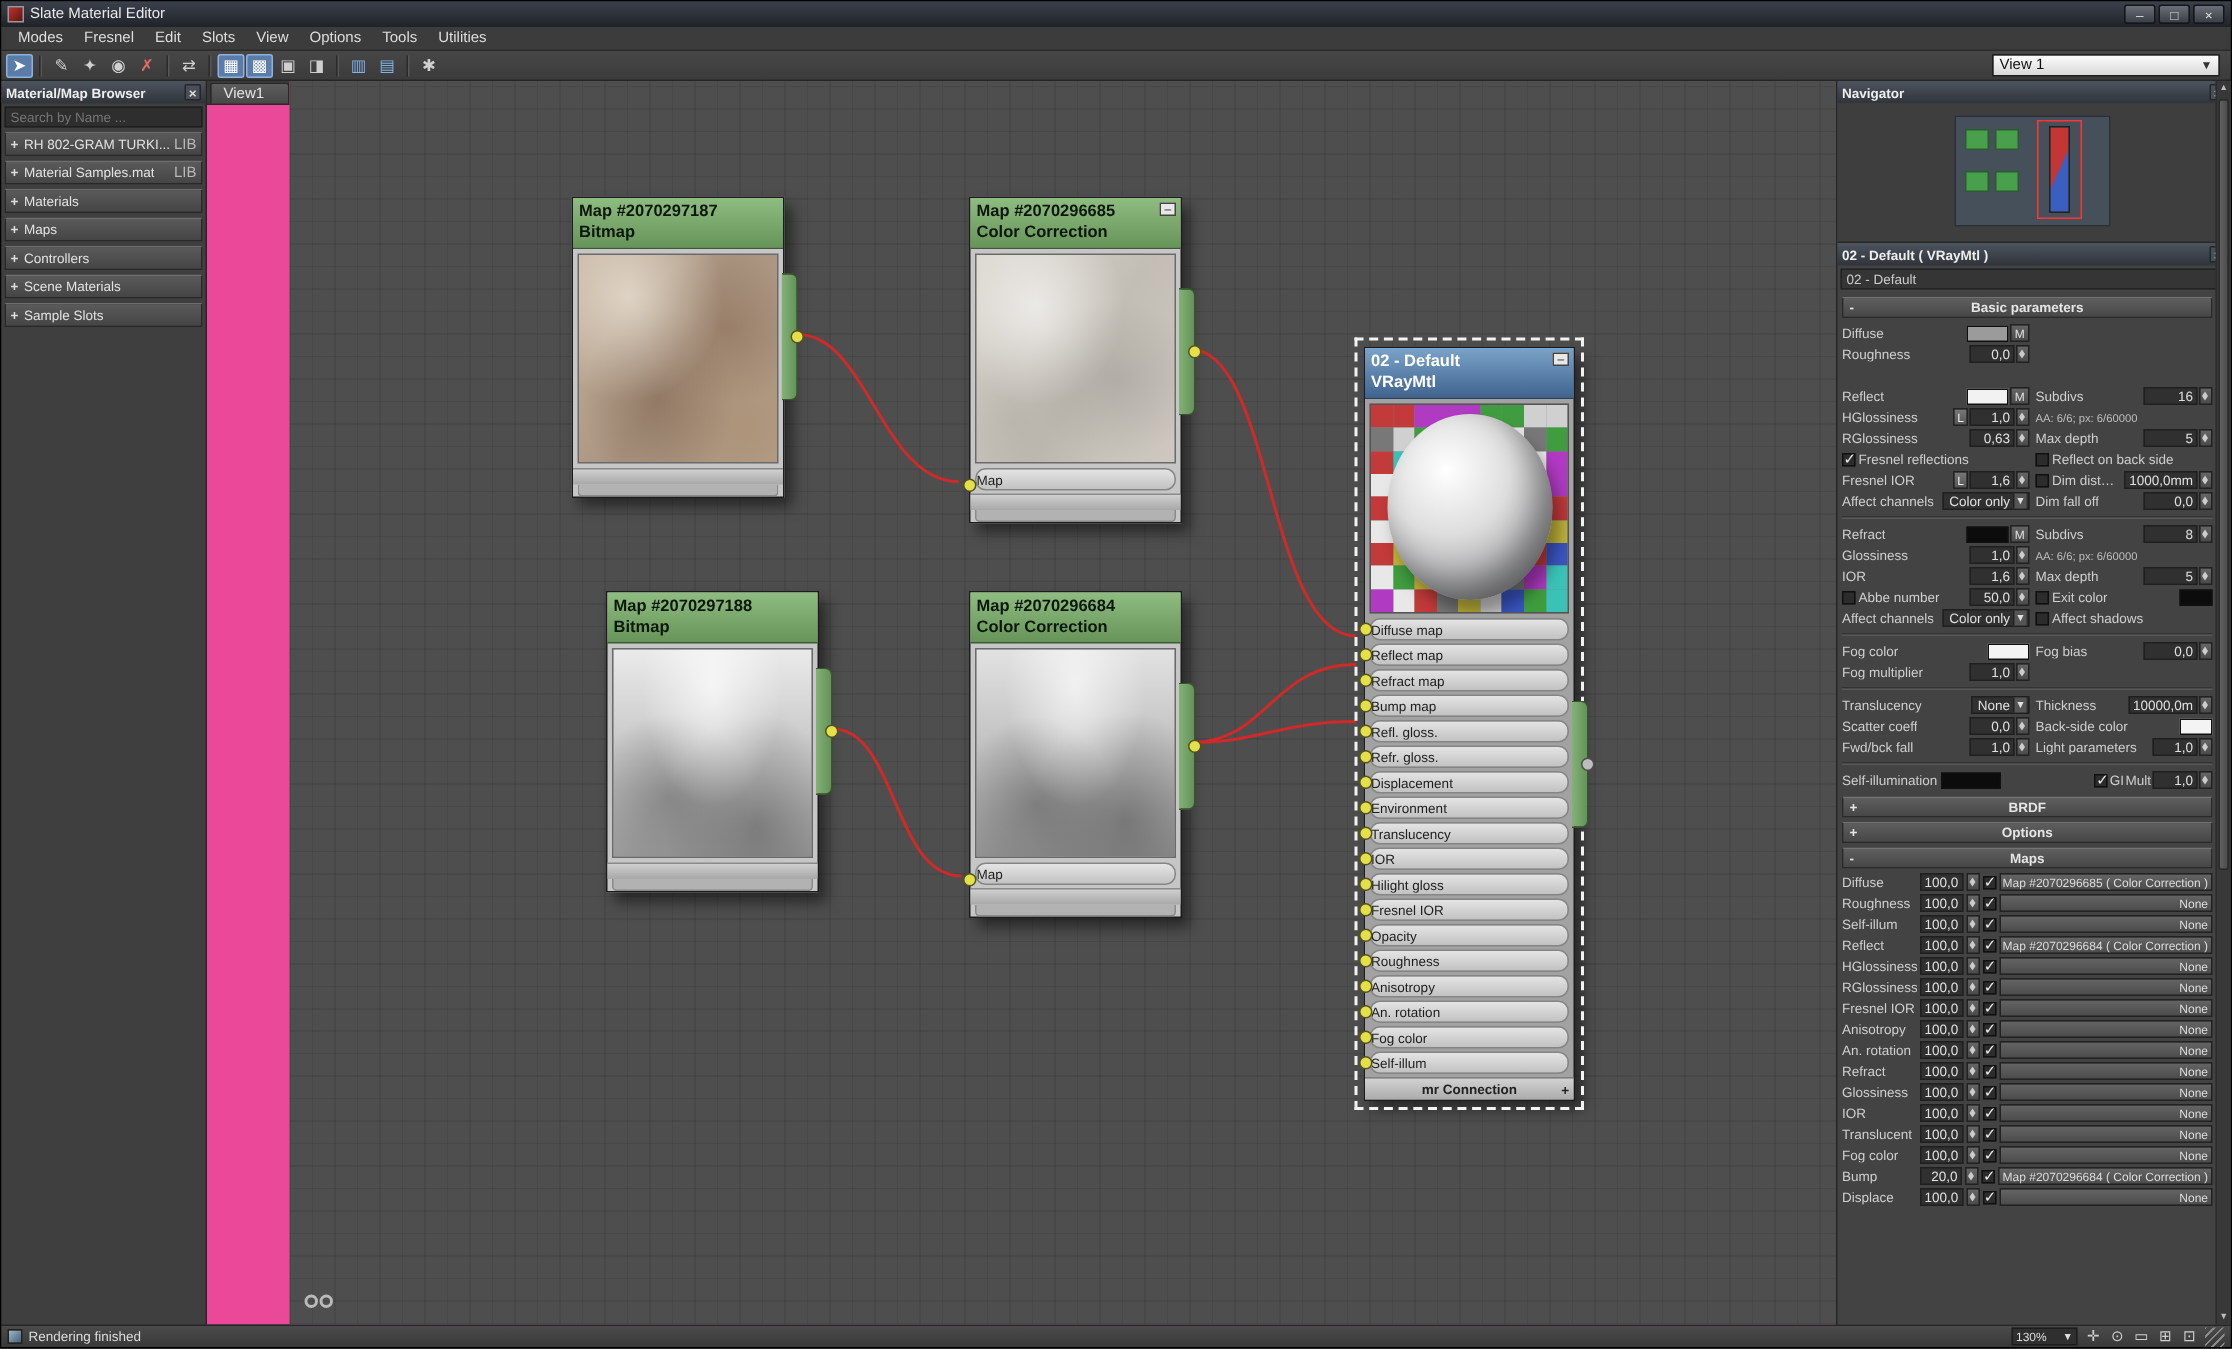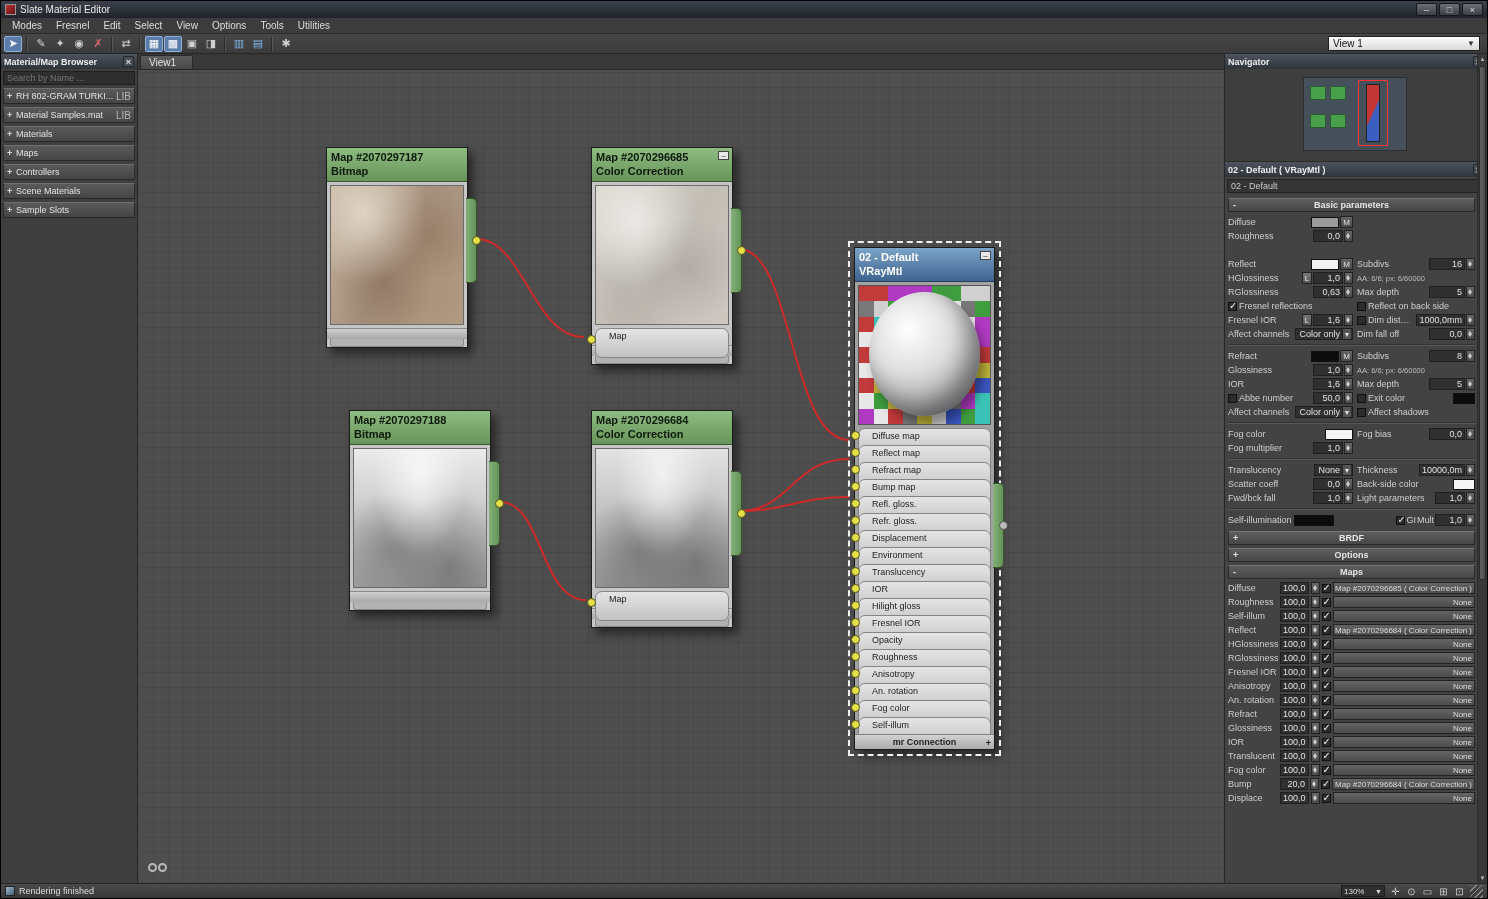--- a/index.html
+++ b/index.html
@@ -37,21 +37,21 @@
   .xbtn::after{content:"×"}
   .search-row{padding:2px;flex:0 0 auto}
   .search-input{width:100%;height:14px;background:#2e2e2e;border:1px solid #1f1f1f;color:#aaa;font-size:9px;padding:0 3px;font-family:"Liberation Sans",sans-serif}
   .bsecs{padding:1px 2px}
   .bsec{height:16px;margin-bottom:3px;background:linear-gradient(#5a5a5a,#454545);border:1px solid #282828;border-top-color:#6e6e6e;display:flex;align-items:center;padding:0 3px;font-size:9px;color:#e2e2e2;border-radius:1px}
   .bplus{width:9px;color:#ddd;font-weight:bold}
   .bsec-label{white-space:nowrap;overflow:hidden;text-overflow:ellipsis}
   .bsec-badge{margin-left:auto;font-size:10px;color:#b8b8b8}
 
   
-  .center{flex:1;display:flex;flex-direction:column;min-width:0;background:#ec4899}
+  .center{flex:1;display:flex;flex-direction:row;min-width:0;background:#ec4899}
   .tabbar{height:16px;background:#383838;border-bottom:1px solid #2a2a2a;display:flex;align-items:flex-end;padding-left:2px;flex:0 0 auto}
   .tab{padding:1px 16px 1px 8px;background:linear-gradient(#5d5d5d,#484848);border:1px solid #282828;border-bottom:none;color:#e5e5e5;font-size:10px;border-radius:2px 2px 0 0}
   .canvas{flex:1;position:relative;overflow:hidden;background:
     repeating-linear-gradient(0deg,rgba(0,0,0,.08) 0 1px,transparent 1px 15px),
     repeating-linear-gradient(90deg,rgba(0,0,0,.08) 0 1px,transparent 1px 15px),#4e4e4e}
 
   svg.wires{position:absolute;left:0;top:0}
 
   
   .node{position:absolute;background:#c6c6c6;border:1px solid #1c1c1c;box-shadow:5px 6px 9px rgba(0,0,0,.5)}
@@ -64,21 +64,21 @@
   .nfoot2{height:8px;margin:0 3px;background:#b2b2b2;border:1px solid #8a8a8a;border-top:none;border-radius:0 0 3px 3px}
   .otab{position:absolute;width:11px;background:linear-gradient(90deg,#83b176,#64935a);border:1px solid #39562f;border-left:none;border-radius:0 5px 5px 0}
   .node-b1 .otab,.node-b2 .otab{right:-10px;top:50px;height:85px}
   .node-cc1 .otab,.node-cc2 .otab{right:-10px;top:60px;height:85px}
   .node-vray .otab{right:-10px;top:235px;height:85px}
   .dot{width:9px;height:9px;border-radius:50%;background:#e3e04a;border:1px solid #55521c;display:inline-block}
   .otab .dot{position:absolute;right:-5px;top:50%;margin-top:-5px}
   .dot.gray{background:#bdbdbd;border-color:#4d4d4d}
   .indot{position:absolute;left:-5px}
   .pillrow{position:relative;height:15px;margin:2px 3px}
-  .pill{display:block;height:30px;line-height:14px;background:linear-gradient(#e4e4e4,#c2c2c2);border:1px solid #858585;border-radius:7px;font-size:9px;color:#1d1d1d;padding-left:13px;white-space:nowrap;overflow:hidden}
+  .pill{display:block;height:15px;line-height:14px;background:linear-gradient(#e4e4e4,#c2c2c2);border:1px solid #858585;border-radius:7px;font-size:9px;color:#1d1d1d;white-space:nowrap;overflow:hidden}
   .pillrow .dot{position:absolute;left:-7px;top:3px}
   .node-cc1,.node-cc2{background:#c6c6c6}
   .node-vray{background:#a2a2a2;outline:2px dashed #f2f2f2;outline-offset:4px}
   .node-vray .nhdr{background:linear-gradient(#7ba3c8,#3f6490);border-bottom:1px solid #27405e;color:#fff}
   .node-vray .nhdr .t1,.node-vray .nhdr .t2{color:#fff}
   .preview{position:relative;height:140px;margin:3px;border:1px solid #555;overflow:hidden;background:#888}
   .checker{position:absolute;inset:0;display:grid;grid-template-columns:repeat(9,1fr);grid-template-rows:repeat(9,1fr)}
   .sphere{position:absolute;left:8%;top:4%;width:84%;height:90%;border-radius:50%;
     background:radial-gradient(circle at 36% 30%,#ffffff,#dedede 38%,#a6a7a9 72%,#6e6f72 100%);
     box-shadow:inset -10px -12px 20px rgba(0,0,0,.35),5px 9px 10px rgba(0,0,0,.35)}
@@ -175,21 +175,21 @@
         <span class="wbtn">–</span>
         <span class="wbtn">□</span>
         <span class="wbtn">×</span>
       </span>
   </div>
 
   <div class="menubar">
       <span class="menu-item">Modes</span>
       <span class="menu-item">Fresnel</span>
       <span class="menu-item">Edit</span>
-      <span class="menu-item">Select</span>
+      <span class="menu-item">Slots</span>
       <span class="menu-item">View</span>
       <span class="menu-item">Options</span>
       <span class="menu-item">Tools</span>
       <span class="menu-item">Utilities</span>
     </div>
 
   <div class="toolbar">
     <span class="tbicons">
         <span class="tbtn active">➤</span>
         <span class="tsep"></span>

